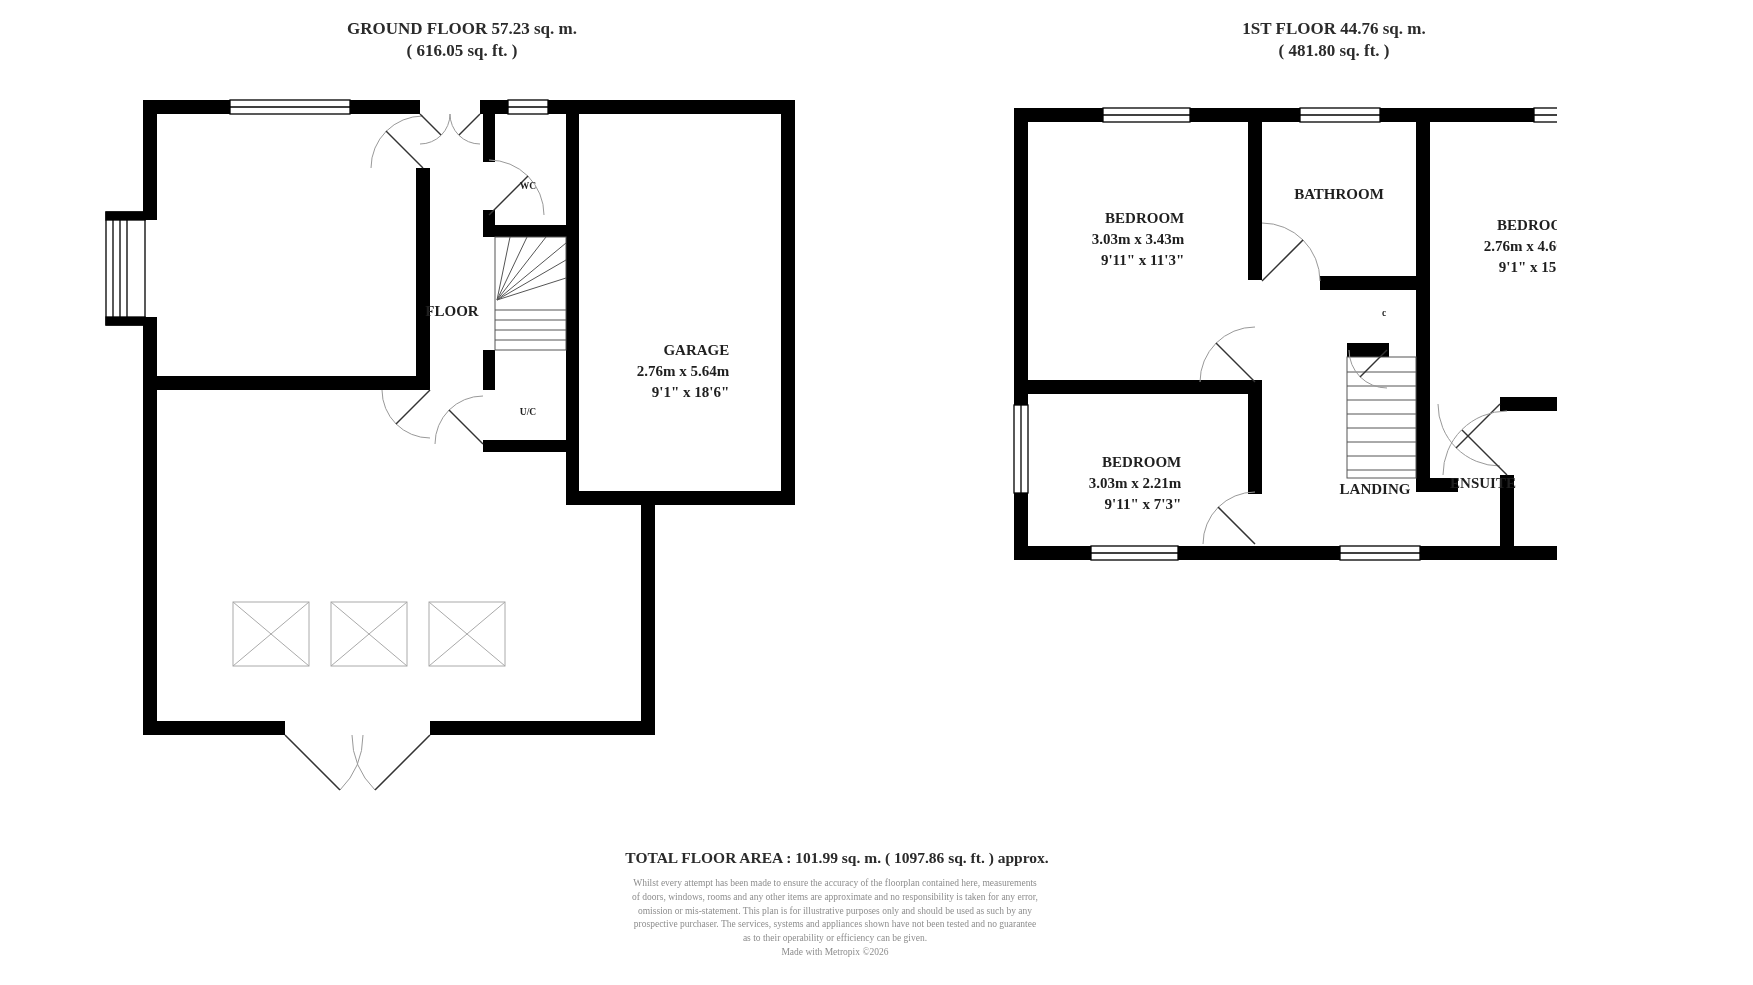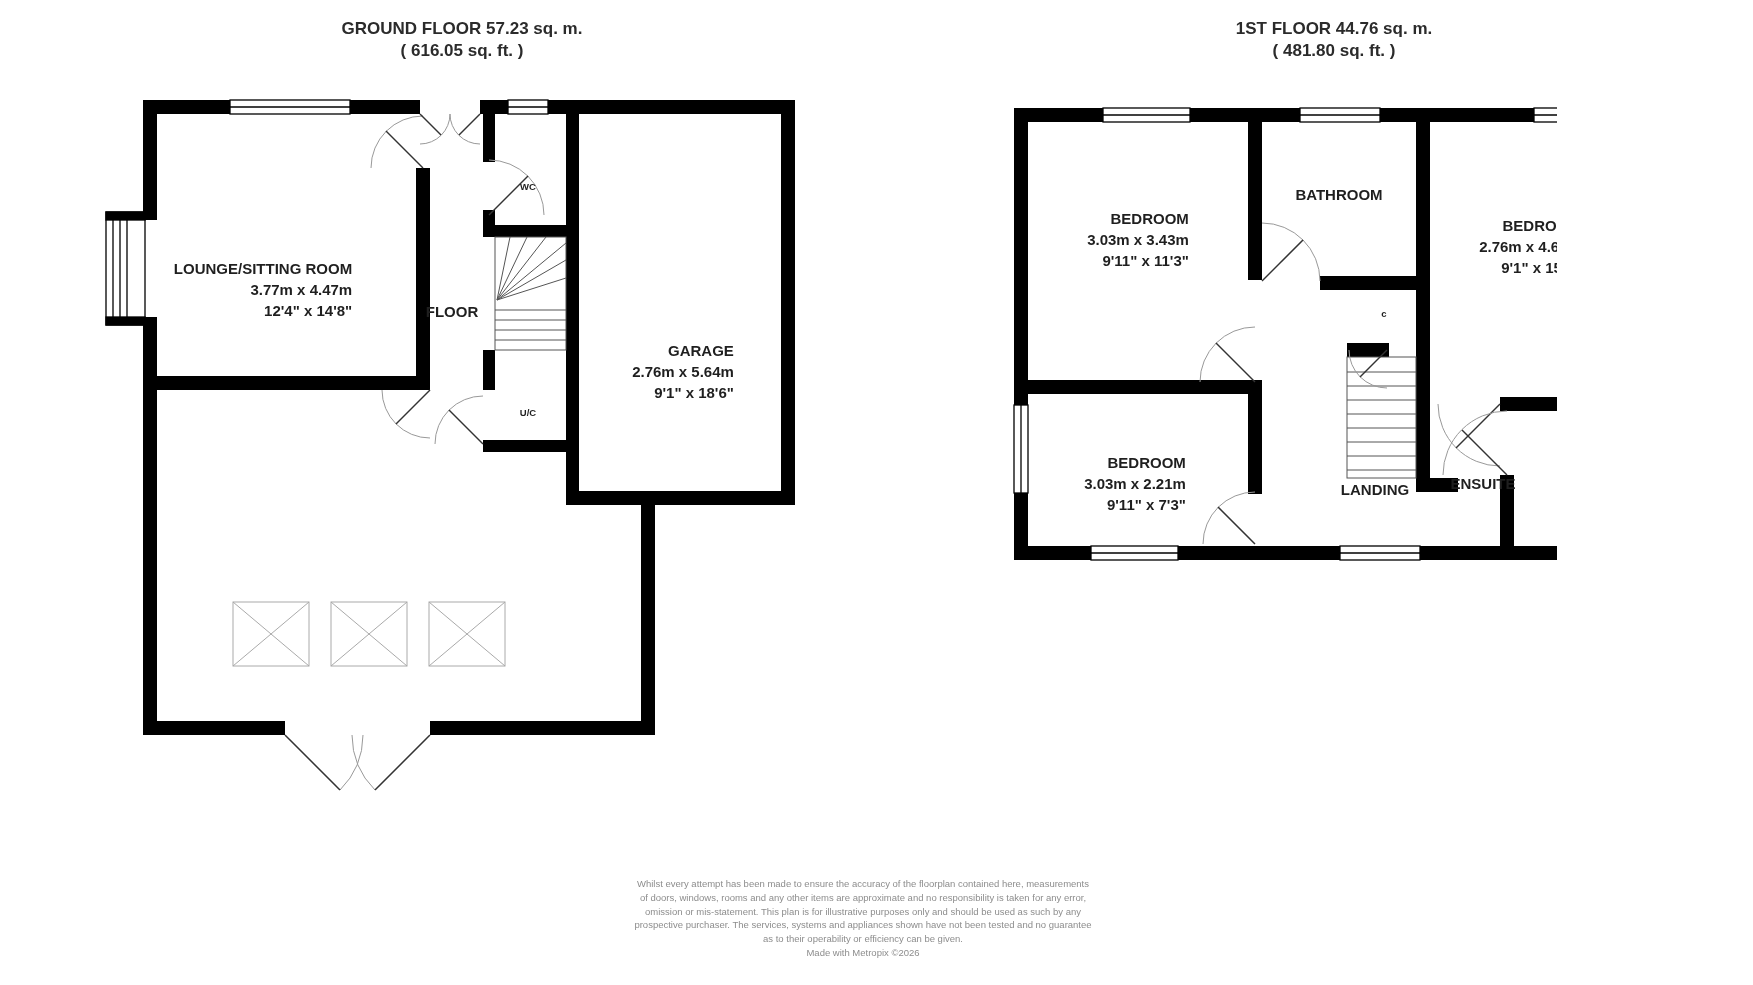--- a/index.html
+++ b/index.html
@@ -1,27 +1,27 @@
 <!DOCTYPE html>
 <html><head>
 <meta charset="utf-8">
 <style>
   html,body{margin:0;padding:0;background:#fff;}
   #page{position:relative;width:1557px;height:985px;background:#ffffff;overflow:hidden;
-        font-family:Liberation Sans, sans-serif;}
+        font-family:Liberation Serif, serif;}
   svg{position:absolute;left:0;top:0;}
   .lbl{position:absolute;transform:translateX(-50%);text-align:right;color:#1f1f1f;
        font-weight:bold;font-size:15px;line-height:21px;white-space:nowrap;}
   .lbl.small{font-size:9.5px;line-height:11px;}
   .title{position:absolute;transform:translateX(-50%);text-align:center;color:#2b2b2b;
          font-weight:bold;font-size:17px;line-height:22px;white-space:nowrap;}
   .footer-total{position:absolute;transform:translateX(-50%);color:#2b2b2b;font-size:15.5px;
                 font-weight:bold;white-space:nowrap;}
   .disclaimer{position:absolute;transform:translateX(-50%);text-align:center;color:#8d8d8d;
-              font-size:9.5px;line-height:13.8px;white-space:nowrap;margin-left:28px;}
+              font-size:9.5px;line-height:13.8px;white-space:nowrap;}
 </style>
 </head>
 <body>
 
 <div id="page">
 
   <svg width="1753" height="985" viewBox="0 0 1753 985">
 
     <g>
 
@@ -225,25 +225,20 @@
 
   <div class="title" style="left:462px;top:18px;">
     <div>GROUND FLOOR 57.23 sq. m.</div>
     <div>( 616.05 sq. ft. )</div>
   </div>
   <div class="title" style="left:1334px;top:18px;">
     <div>1ST FLOOR 44.76 sq. m.</div>
     <div>( 481.80 sq. ft. )</div>
   </div>
 
-  <div class="lbl" style="left:263px;top:258px;">
-    <div>LOUNGE/SITTING ROOM</div>
-    <div>3.77m x 4.47m</div>
-    <div>12'4" x 14'8"</div>
-  </div>
   <div class="lbl" style="left:452px;top:301px;">
     <div>FLOOR</div>
   </div>
   <div class="lbl small" style="left:528px;top:181px;">
     <div>WC</div>
   </div>
   <div class="lbl small" style="left:528px;top:407px;">
     <div>U/C</div>
   </div>
   <div class="lbl" style="left:683px;top:308px;margin-top:32px;">
@@ -273,20 +268,21 @@
   <div class="lbl" style="left:1375px;top:479px;">
     <div>LANDING</div>
   </div>
   <div class="lbl" style="left:1483px;top:461px;margin-top:12px;">
     <div>ENSUITE</div>
   </div>
   <div class="lbl small" style="left:1384px;top:308px;">
     <div>c</div>
   </div>
 
+  <div class="footer-total" style="left:837px;top:849px;">TOTAL FLOOR AREA : 101.99 sq. m. ( 1097.86 sq. ft. ) approx.</div>
   <div class="disclaimer" style="left:835px;top:877px;">
     <div>Whilst every attempt has been made to ensure the accuracy of the floorplan contained here, measurements</div>
     <div>of doors, windows, rooms and any other items are approximate and no responsibility is taken for any error,</div>
     <div>omission or mis-statement. This plan is for illustrative purposes only and should be used as such by any</div>
     <div>prospective purchaser. The services, systems and appliances shown have not been tested and no guarantee</div>
     <div>as to their operability or efficiency can be given.</div>
     <div>Made with Metropix ©2026</div>
   </div>
 
 </div>

